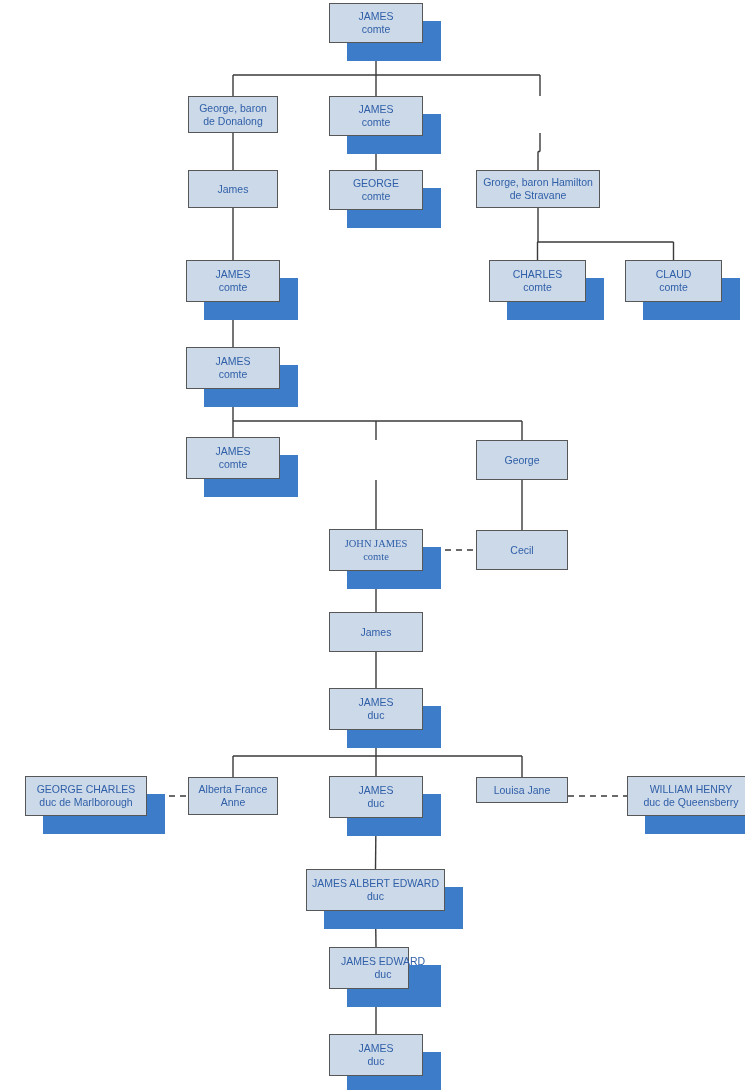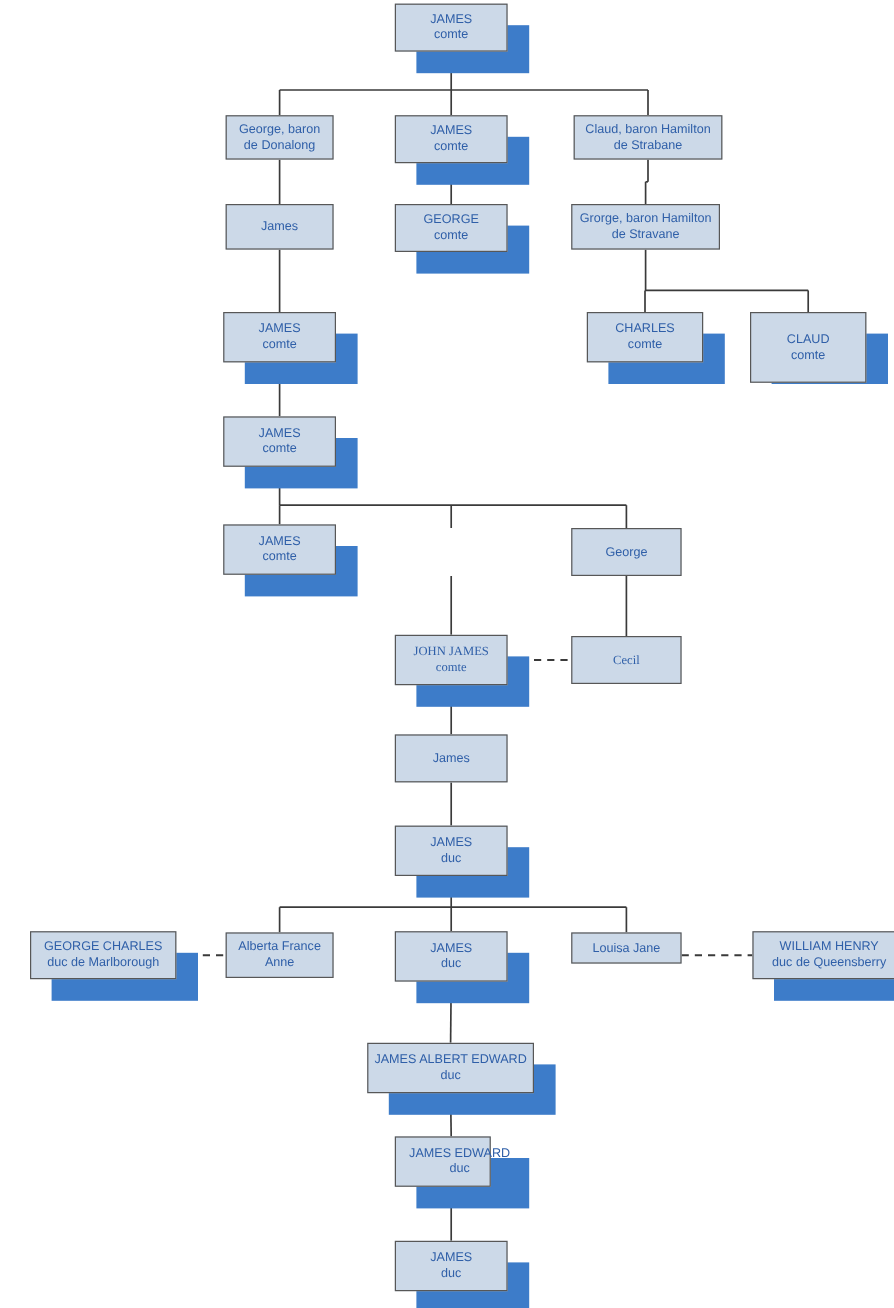--- a/index.html
+++ b/index.html
@@ -114,63 +114,59 @@
       <span class="ln">comte</span>
     </div>
     <div class="node" style="left: 163px; top: 96px; width: 90px; height: 37px; background: rgb(204, 217, 232); border-color: rgb(87, 87, 87); color: rgb(47, 95, 168);">
       <span class="ln">George, baron</span>
       <span class="ln">de Donalong</span>
     </div>
     <div class="node" style="left: 304px; top: 96px; width: 94px; height: 40px; background: rgb(204, 217, 232); border-color: rgb(87, 87, 87); color: rgb(47, 95, 168);">
       <span class="ln">JAMES</span>
       <span class="ln">comte</span>
     </div>
-    <div class="node" style="left: 453px; top: 96px; width: 124px; height: 37px; background: rgb(204, 217, 232); border-color: rgb(87, 87, 87); color: rgb(47, 95, 168);">
-      <span class="ln">Claud, baron Hamilton</span>
-      <span class="ln">de Strabane</span>
-    </div>
     <div class="node" style="left: 163px; top: 170px; width: 90px; height: 38px; background: rgb(204, 217, 232); border-color: rgb(87, 87, 87); color: rgb(47, 95, 168);">
       <span class="ln">James</span>
     </div>
     <div class="node" style="left: 304px; top: 170px; width: 94px; height: 40px; background: rgb(204, 217, 232); border-color: rgb(87, 87, 87); color: rgb(47, 95, 168);">
       <span class="ln">GEORGE</span>
       <span class="ln">comte</span>
     </div>
     <div class="node" style="left: 451px; top: 170px; width: 124px; height: 38px; background: rgb(204, 217, 232); border-color: rgb(87, 87, 87); color: rgb(47, 95, 168); text-align: right;">
       <span class="ln">Grorge, baron Hamilton</span>
       <span class="ln">de Stravane</span>
     </div>
     <div class="node" style="left: 161px; top: 260px; width: 94px; height: 42px; background: rgb(204, 217, 232); border-color: rgb(87, 87, 87); color: rgb(47, 95, 168);">
       <span class="ln">JAMES</span>
       <span class="ln">comte</span>
     </div>
     <div class="node" style="left: 464px; top: 260px; width: 97px; height: 42px; background: rgb(204, 217, 232); border-color: rgb(87, 87, 87); color: rgb(47, 95, 168);">
       <span class="ln">CHARLES</span>
       <span class="ln">comte</span>
     </div>
-    <div class="node" style="left: 600px; top: 260px; width: 97px; height: 59px; background: rgb(204, 217, 232); border-color: rgb(87, 87, 87); color: rgb(47, 95, 168);">
+    <div class="node" style="left: 600px; top: 260px; width: 97px; height: 42px; background: rgb(204, 217, 232); border-color: rgb(87, 87, 87); color: rgb(47, 95, 168);">
       <span class="ln">CLAUD</span>
       <span class="ln">comte</span>
     </div>
     <div class="node" style="left: 161px; top: 347px; width: 94px; height: 42px; background: rgb(204, 217, 232); border-color: rgb(87, 87, 87); color: rgb(47, 95, 168);">
       <span class="ln">JAMES</span>
       <span class="ln">comte</span>
     </div>
     <div class="node" style="left: 161px; top: 437px; width: 94px; height: 42px; background: rgb(204, 217, 232); border-color: rgb(87, 87, 87); color: rgb(47, 95, 168);">
       <span class="ln">JAMES</span>
       <span class="ln">comte</span>
     </div>
     <div class="node" style="left: 451px; top: 440px; width: 92px; height: 40px; background: rgb(204, 217, 232); border-color: rgb(87, 87, 87); color: rgb(47, 95, 168);">
       <span class="ln">George</span>
     </div>
     <div class="node" style="left: 304px; top: 529px; width: 94px; height: 42px; background: rgb(204, 217, 232); border-color: rgb(87, 87, 87); color: rgb(47, 95, 168); font-family: Liberation Serif, serif;">
       <span class="ln">JOHN JAMES</span>
       <span class="ln">comte</span>
     </div>
-    <div class="node" style="left: 451px; top: 530px; width: 92px; height: 40px; background: rgb(204, 217, 232); border-color: rgb(87, 87, 87); color: rgb(47, 95, 168); font-family: Liberation Serif, serif;">
+    <div class="node" style="left: 451px; top: 530px; width: 92px; height: 40px; background: rgb(204, 217, 232); border-color: rgb(87, 87, 87); color: rgb(47, 95, 168);">
       <span class="ln">Cecil</span>
     </div>
     <div class="node" style="left: 304px; top: 612px; width: 94px; height: 40px; background: rgb(204, 217, 232); border-color: rgb(87, 87, 87); color: rgb(47, 95, 168);">
       <span class="ln">James</span>
     </div>
     <div class="node" style="left: 304px; top: 688px; width: 94px; height: 42px; background: rgb(204, 217, 232); border-color: rgb(87, 87, 87); color: rgb(47, 95, 168);">
       <span class="ln">JAMES</span>
       <span class="ln">duc</span>
     </div>
     <div class="node" style="left: 163px; top: 777px; width: 90px; height: 38px; background: rgb(204, 217, 232); border-color: rgb(87, 87, 87); color: rgb(47, 95, 168);">

